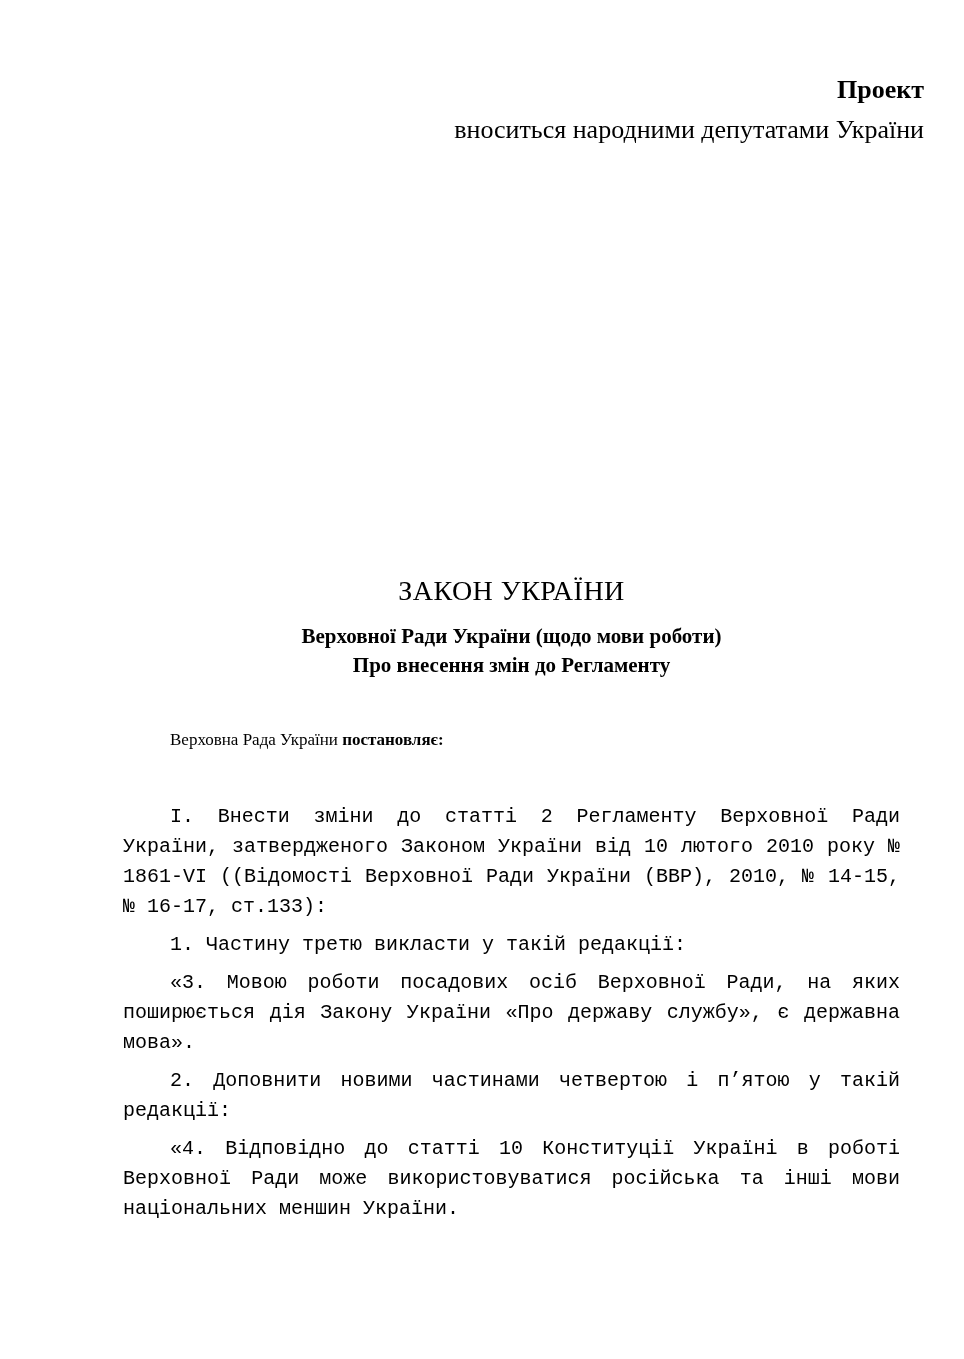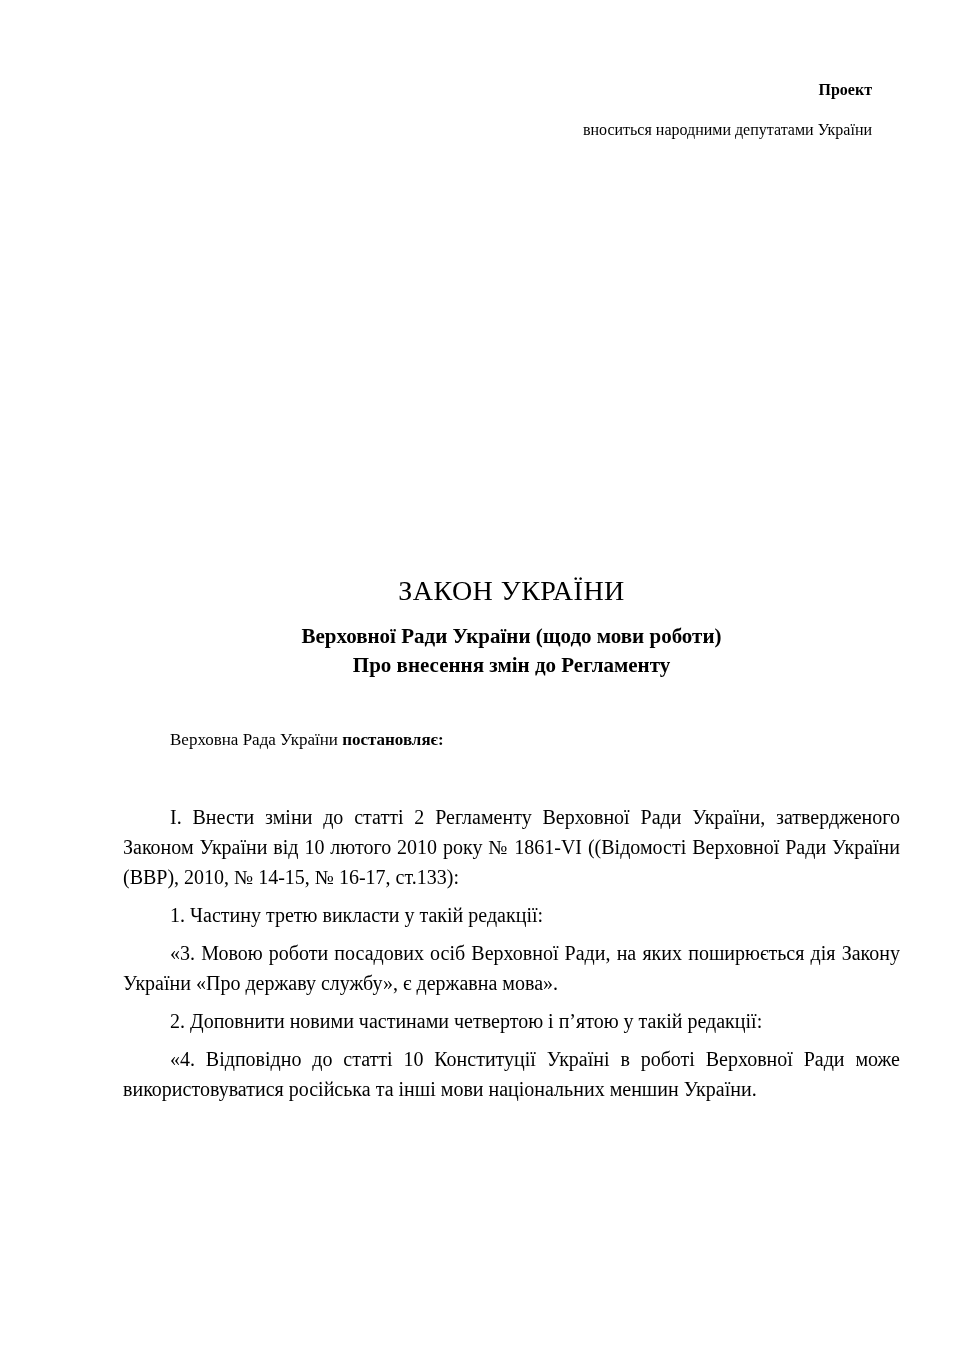--- a/index.html
+++ b/index.html
@@ -12,23 +12,23 @@
     width: 964px;
     height: 1359px;
     background: #ffffff;
     color: #000000;
     font-family: "Liberation Serif", "DejaVu Serif", serif;
     overflow: hidden;
   }
   
   .header-block {
     padding-top: 70px;
-    padding-right: 92px;
+    padding-right: 40px;
     text-align: right;
-    font-size: 16px;
+    font-size: 26px;
     line-height: 40px;
     white-space: nowrap;
   }
   .bold { font-weight: bold; }
 
   
   .title-block {
     margin: 424px 64px 0 123px;
     text-align: center;
   }
@@ -51,20 +51,21 @@
     margin: 45px 64px 0 123px;
     font-size: 17px;
     line-height: 30px;
     text-indent: 47px;
   }
 
   
   .body-text {
     margin: 47px 64px 0 123px;
     font-size: 20px;
+    font-family: Liberation Mono, monospace;
   }
   .body-text p {
     margin: 0 0 8px 0;
     line-height: 30px;
     text-indent: 47px;
     text-align: justify;
     text-align-last: left;
   }
 </style>
 </head>

